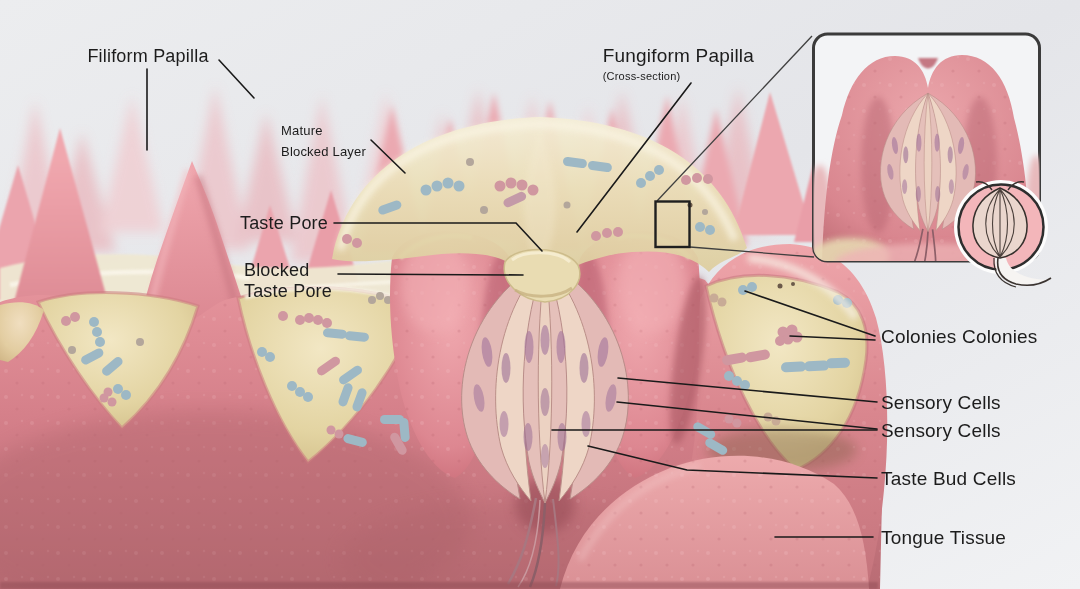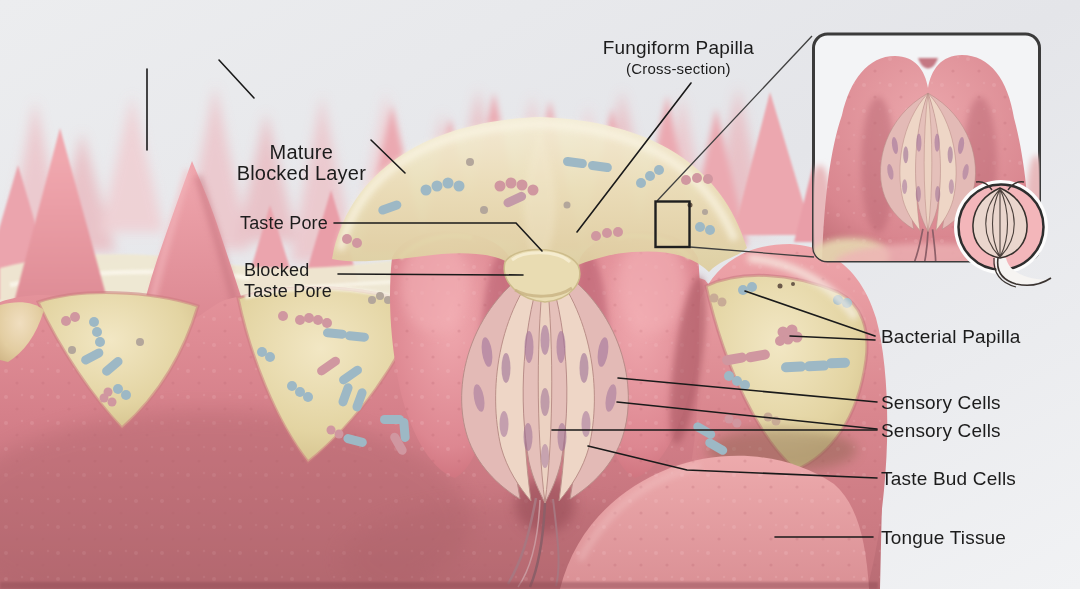--- a/index.html
+++ b/index.html
@@ -3,25 +3,25 @@
 <meta charset="utf-8">
 <style>
   html,body{margin:0;padding:0;background:#d8d8dc;}
   #stage{position:relative;width:1080px;height:589px;overflow:hidden;
          font-family:"Liberation Sans",sans-serif;background:#e9eaec;}
   #art{position:absolute;left:0;top:0;width:1080px;height:589px;display:block;}
   .lbl{position:absolute;color:#1c1c1c;font-size:19px;line-height:23px;
        white-space:nowrap;letter-spacing:.2px;}
   .lbl .ln{display:block;}
   .lbl-filiform{left:60px;top:45px;width:176px;text-align:center;font-size:18px;}
-  .lbl-mature{right:714px;top:142px;text-align:center;font-size:20px;line-height:21px;}
+  .lbl-mature{right:714px;top:120px;text-align:left;font-size:13px;line-height:21px;}
   .lbl-tastepore{right:752px;top:212px;font-size:18px;}
   .lbl-blocked{right:748px;top:260px;text-align:left;font-size:18px;line-height:21px;}
-  .lbl-fungiform{right:326px;top:36px;text-align:center;}
-  .lbl-fungiform .small{font-size:15px;line-height:19px;}
+  .lbl-fungiform{right:326px;top:44px;text-align:left;}
+  .lbl-fungiform .small{font-size:11px;line-height:19px;}
   .lbl-bacterial{left:881px;top:325px;}
   .lbl-sensory1{left:881px;top:391px;}
   .lbl-sensory2{left:881px;top:419px;}
   .lbl-tastebud{left:881px;top:467px;text-align:center;}
   .lbl-tongue{left:881px;top:526px;}
 </style>
 </head>
 <body>
 
 <div id="stage">
@@ -380,40 +380,41 @@
     <path d="M875,336 L745,291"></path>
     <path d="M875,340 L790,336"></path>
     <path d="M877,402 L618,378"></path>
     <path d="M877,429 L617,402"></path>
     <path d="M877,430 L552,430"></path>
     <path d="M877,478 L687,470 L588,446"></path>
     <path d="M873,537 L775,537"></path>
   </g>
 </svg>
 
+<div class="lbl lbl-filiform">Filiform Papilla</div>
 
 <div class="lbl lbl-mature">
   <span class="ln">Mature</span>
   <span class="ln">Blocked Layer</span>
 </div>
 
 <div class="lbl lbl-tastepore">Taste Pore</div>
 
 <div class="lbl lbl-blocked">
   <span class="ln">Blocked</span>
   <span class="ln">Taste Pore</span>
 </div>
 
 <div class="lbl lbl-fungiform">
   <span class="ln">Fungiform Papilla</span>
   <span class="ln small">(Cross-section)</span>
 </div>
 
 <div class="lbl lbl-bacterial">
-  <span class="ln">Bacterial Papilla</span>
+  <span class="ln">Colonies Colonies</span>
 </div>
 
 <div class="lbl lbl-sensory1">Sensory Cells</div>
 <div class="lbl lbl-sensory2">Sensory Cells</div>
 <div class="lbl lbl-tastebud">Taste Bud Cells</div>
 <div class="lbl lbl-tongue">Tongue Tissue</div>
 
 </div>
 
 </body></html>

